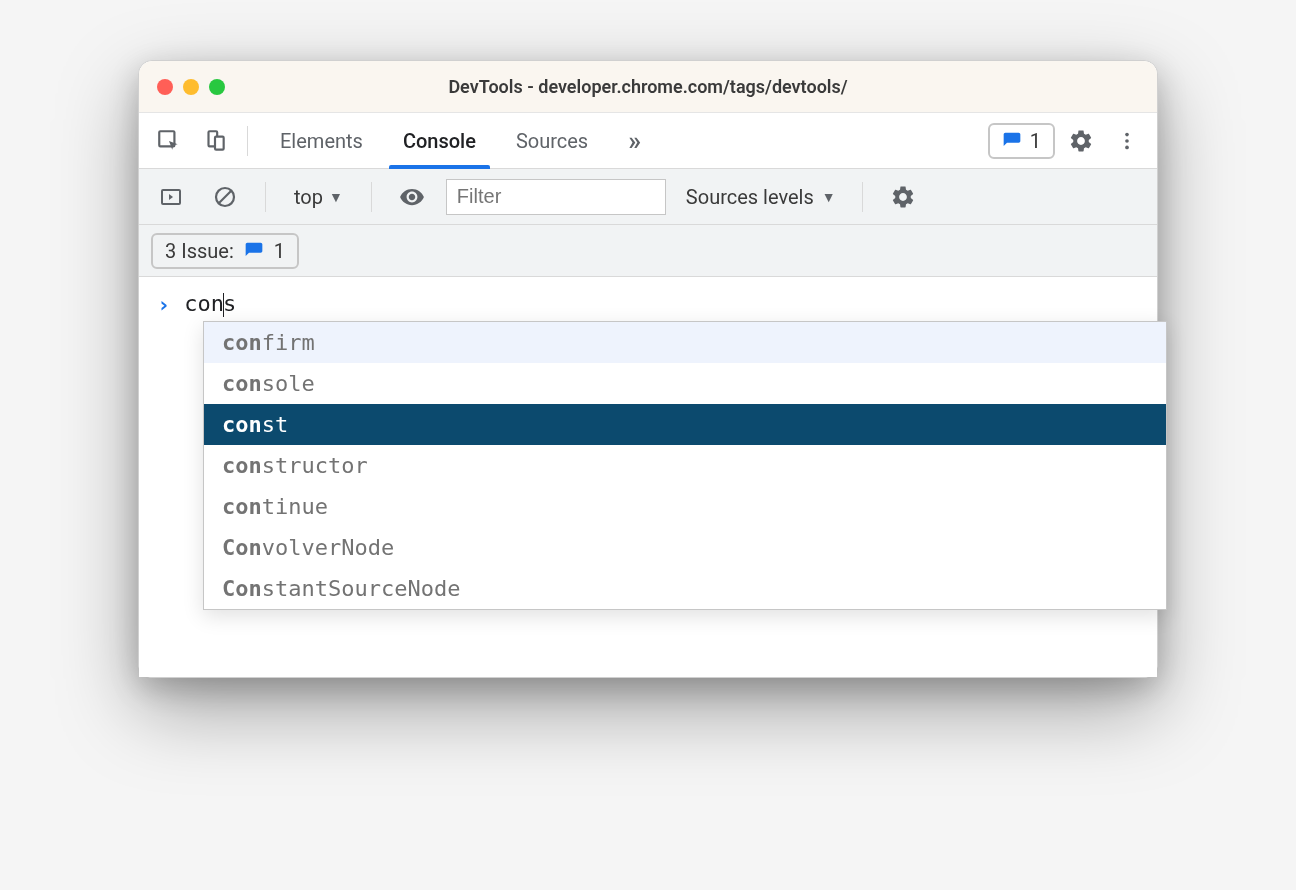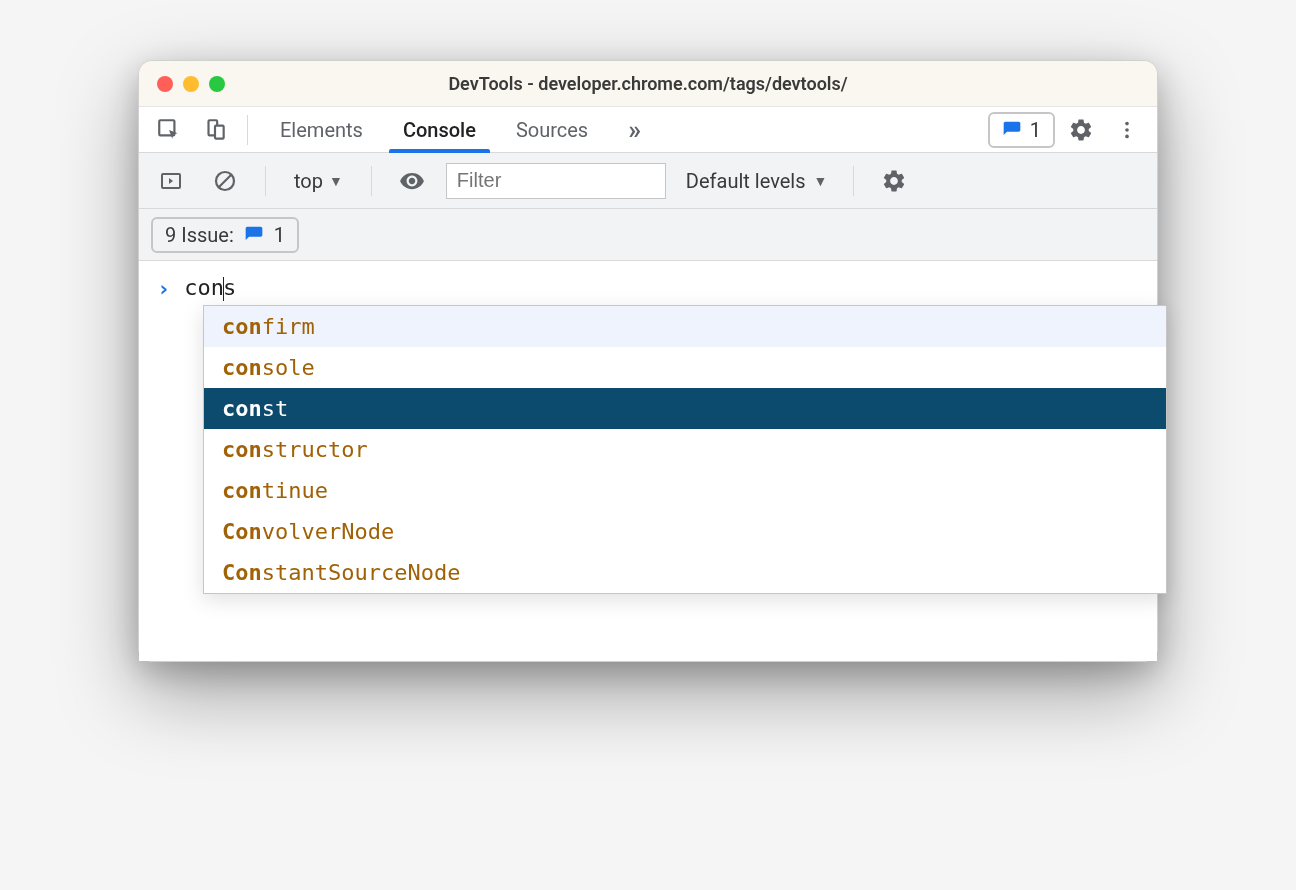--- a/index.html
+++ b/index.html
@@ -16,21 +16,21 @@
   width: 1020px;
   background: #fff;
   border-radius: 14px;
   box-shadow: 0 30px 80px rgba(0,0,0,0.35), 0 10px 30px rgba(0,0,0,0.2);
   overflow: visible;
   border: 1px solid #d0d0d0;
 }
 .titlebar {
   display: flex;
   align-items: center;
-  height: 46px;
+  height: 52px;
   background: #faf6f0;
   border-bottom: 1px solid #e5e5e5;
   border-radius: 14px 14px 0 0;
   padding: 0 18px;
   position: relative;
 }
 .traffic-lights { display: flex; gap: 10px; flex-shrink: 0; }
 .dot { width: 16px; height: 16px; border-radius: 50%; }
 .dot-red { background: #ff5f57; }
 .dot-yellow { background: #febc2e; }
@@ -41,21 +41,21 @@
   text-align: center;
   font-size: 18px;
   font-weight: 600;
   color: #3a3a3a;
   pointer-events: none;
 }
 
 .tabs-row {
   display: flex;
   align-items: center;
-  height: 46px;
+  height: 56px;
   border-bottom: 1px solid #d9d9d9;
   padding: 0 10px;
   gap: 6px;
 }
 .icon-btn {
   width: 40px; height: 40px;
   display: flex; align-items: center; justify-content: center;
   color: #5f6368;
   border-radius: 4px;
 }
@@ -171,21 +171,21 @@
   left: 64px;
   right: -10px;
   background: #fff;
   border: 1px solid #c6c6c6;
   box-shadow: 0 6px 20px rgba(0,0,0,0.12);
   font-family: Menlo, Monaco, Consolas, monospace;
   font-size: 22px;
 }
 .ac-item {
   padding: 8px 18px;
-  color: #a16207;
+  color: #737373;
   white-space: nowrap;
 }
 .ac-item.highlighted { background: #eef3fd; }
 .ac-item.selected { background: #0c4a6e; color: #fff; }
 .ac-item .bold { font-weight: 700; }
 
 svg { display: block; }
 </style>
 </head>
 <body>
@@ -261,34 +261,34 @@
       <span class="tri">▼</span>
     </div>
     <div class="divider-v"></div>
     <div class="icon-btn">
       <svg width="26" height="26" viewBox="0 0 24 24" fill="currentColor">
         <path d="M12 4.5C7 4.5 2.73 7.61 1 12c1.73 4.39 6 7.5 11 7.5s9.27-3.11 11-7.5c-1.73-4.39-6-7.5-11-7.5zM12 17c-2.76 0-5-2.24-5-5s2.24-5 5-5 5 2.24 5 5-2.24 5-5 5zm0-8c-1.66 0-3 1.34-3 3s1.34 3 3 3 3-1.34 3-3-1.34-3-3-3z"></path>
       </svg>
     </div>
     <input class="filter-input" placeholder="Filter" style="">
     <div class="levels-dropdown">
-      <span>Default levels</span>
+      <span>Sources levels</span>
       <span class="tri">▼</span>
     </div>
     <div class="divider-v"></div>
     <div class="icon-btn gear-icon">
       <svg width="26" height="26" viewBox="0 0 24 24" fill="currentColor">
         <path d="M19.14 12.94c.04-.3.06-.61.06-.94 0-.32-.02-.64-.07-.94l2.03-1.58c.18-.14.23-.41.12-.61l-1.92-3.32c-.12-.22-.37-.29-.59-.22l-2.39.96c-.5-.38-1.03-.7-1.62-.94l-.36-2.54c-.04-.24-.24-.41-.48-.41h-3.84c-.24 0-.43.17-.47.41l-.36 2.54c-.59.24-1.13.57-1.62.94l-2.39-.96c-.22-.08-.47 0-.59.22L2.74 8.87c-.12.21-.08.47.12.61l2.03 1.58c-.05.3-.07.63-.07.94 0 .31.02.64.06.94l-2.03 1.58c-.18.14-.23.41-.12.61l1.92 3.32c.12.22.37.29.59.22l2.39-.96c.5.38 1.03.7 1.62.94l.36 2.54c.05.24.24.41.48.41h3.84c.24 0 .44-.17.47-.41l.36-2.54c.59-.24 1.13-.56 1.62-.94l2.39.96c.22.08.47 0 .59-.22l1.92-3.32c.12-.22.07-.47-.12-.61l-2.01-1.58zM12 15.6c-1.98 0-3.6-1.62-3.6-3.6s1.62-3.6 3.6-3.6 3.6 1.62 3.6 3.6-1.62 3.6-3.6 3.6z"></path>
       </svg>
     </div>
   </div>
 
   <div class="issues-bar">
     <div class="issue-pill">
-      <span>9 Issue:</span>
+      <span>3 Issue:</span>
       <span class="icon">
         <svg width="20" height="20" viewBox="0 0 24 24" fill="#1a73e8">
           <path d="M20 2H4c-1.1 0-2 .9-2 2v14l4-4h14c1.1 0 2-.9 2-2V4c0-1.1-.9-2-2-2z"></path>
         </svg>
       </span>
       <span>1</span>
     </div>
   </div>
 
   <div class="console-body">

